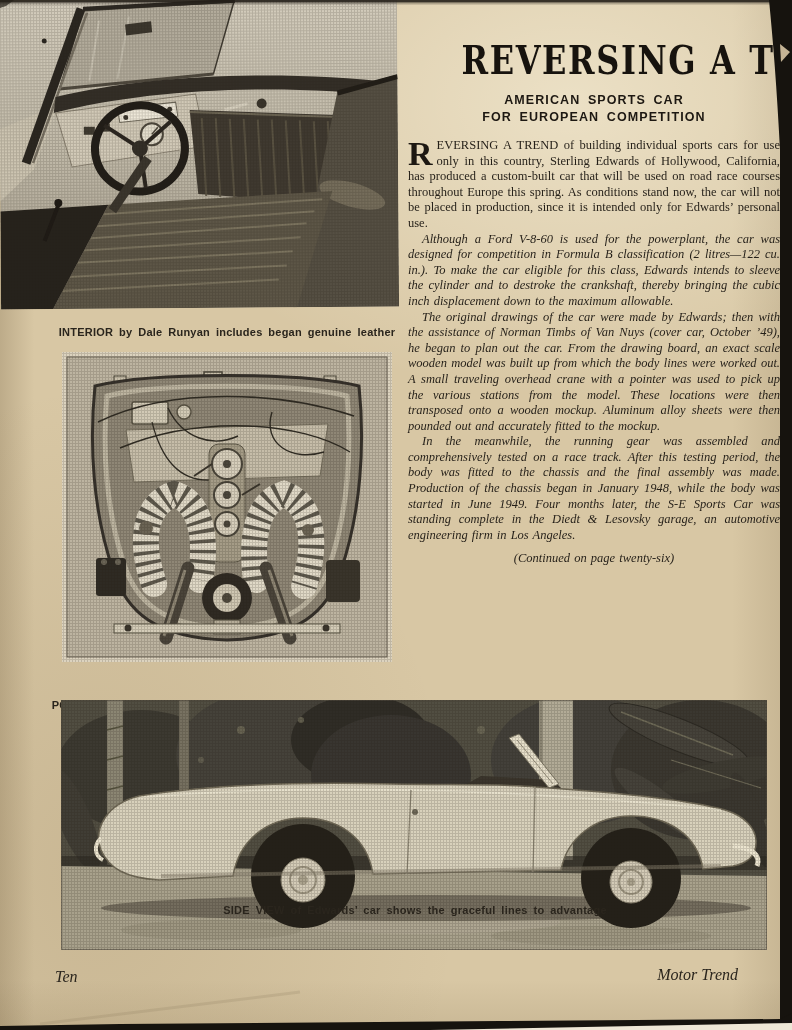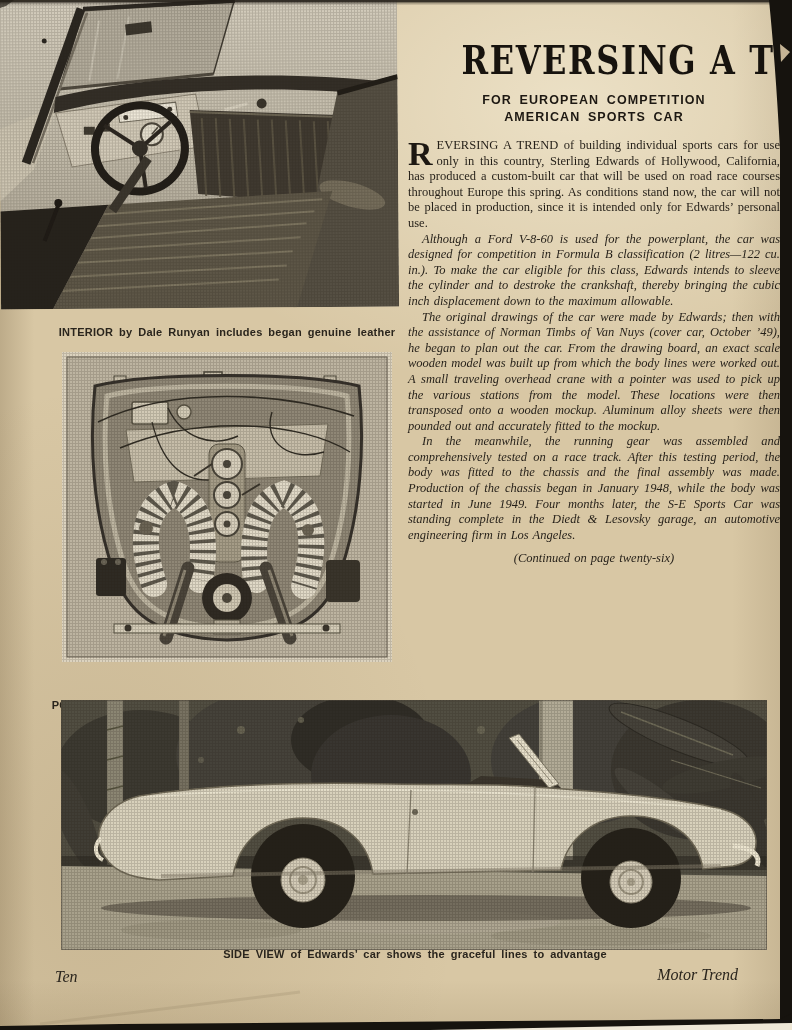--- a/index.html
+++ b/index.html
@@ -22,21 +22,21 @@
   .ph-interior{left:0;top:8;width:398px;height:308px;transform:rotate(-.4deg);}
   .ph-engine{left:62px;top:352px;width:330px;height:310px;}
   .ph-side{left:61px;top:700px;width:706px;height:250px;}
   .caption{
     position:absolute;text-align:center;
     font-family:"Liberation Sans", sans-serif;font-weight:bold;
     font-size:11px;letter-spacing:.25px;word-spacing:2.5px;color:#2a251d;
   }
   .cap-interior{left:38px;top:326px;width:378px;}
   .cap-engine{left:40px;top:699px;width:375px;}
-  .cap-side{left:62px;top:948px;width:706px;}
+  .cap-side{left:62px;top:904px;width:706px;}
   .column{position:absolute;left:408px;top:36px;width:372px;}
   .headline{margin:0;text-align:center;white-space:nowrap;}
   .headline .t{
     display:inline-block;transform:scaleX(.8);transform-origin:50% 50%;
     font-family:"DejaVu Serif", serif;font-weight:700;font-size:40px;
     letter-spacing:2px;color:#17130e;
   }
   .subtitle{
     margin-top:9px;text-align:center;font-family:"Liberation Sans", sans-serif;
     font-weight:bold;font-size:12.5px;line-height:17px;letter-spacing:1.1px;
@@ -196,22 +196,22 @@
         <circle cx="264" cy="276" r="3.5" fill="#3a352c"></circle>
     </svg>
     <div class="dots"></div>
   </div>
 
   <div class="caption cap-engine">POWERPLANT of S-E Sports Car is Eddie Meyer Ford V-8-60</div>
 
   <div class="column">
     <h1 class="headline"><span class="t">REVERSING A TREND</span></h1>
     <div class="subtitle">
+      <div>AMERICAN SPORTS CAR</div>
       <div>FOR EUROPEAN COMPETITION</div>
-      <div>AMERICAN SPORTS CAR</div>
     </div>
     <div class="bodytext">
       <p><span class="dropcap">R</span><span>EVERSING A TREND of building individual sports cars for use only in this country, Sterling Edwards of Hollywood, California, has produced a custom-built car that will be used on road race courses throughout Europe this spring. As conditions stand now, the car will not be placed in production, since it is intended only for Edwards’ personal use.</span></p>
       <p class="ind">Although a Ford V-8-60 is used for the powerplant, the car was designed for competition in Formula B classification (2 litres—122 cu. in.). To make the car eligible for this class, Edwards intends to sleeve the cylinder and to destroke the crankshaft, thereby bringing the cubic inch displacement down to the maximum allowable.</p>
       <p class="ind">The original drawings of the car were made by Edwards; then with the assistance of Norman Timbs of Van Nuys (cover car, October ’49), he began to plan out the car. From the drawing board, an exact scale wooden model was built up from which the body lines were worked out. A small traveling overhead crane with a pointer was used to pick up the various stations from the model. These locations were then transposed onto a wooden mockup. Aluminum alloy sheets were then pounded out and accurately fitted to the mockup.</p>
       <p class="ind">In the meanwhile, the running gear was assembled and comprehensively tested on a race track. After this testing period, the body was fitted to the chassis and the final assembly was made. Production of the chassis began in January 1948, while the body was started in June 1949. Four months later, the S-E Sports Car was standing complete in the Diedt &amp; Lesovsky garage, an automotive engineering firm in Los Angeles.</p>
       <p class="continued">(Continued on page twenty-six)</p>
     </div>
   </div>
 

